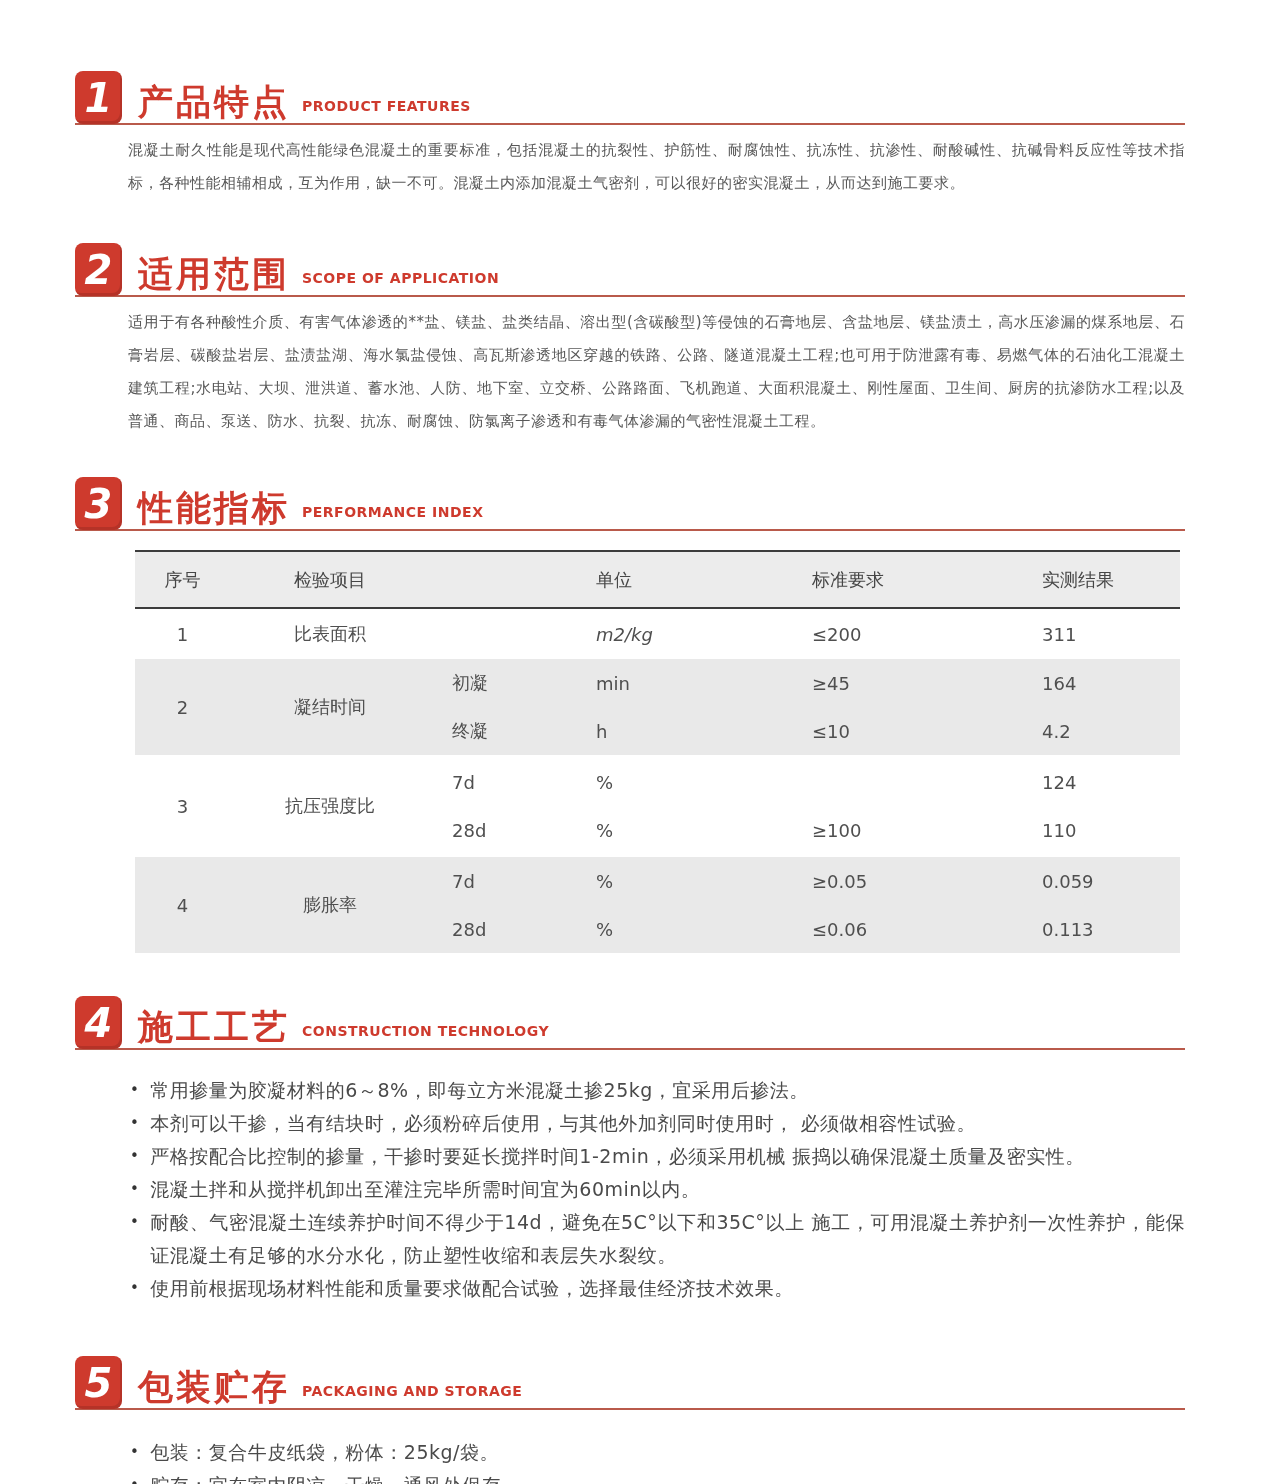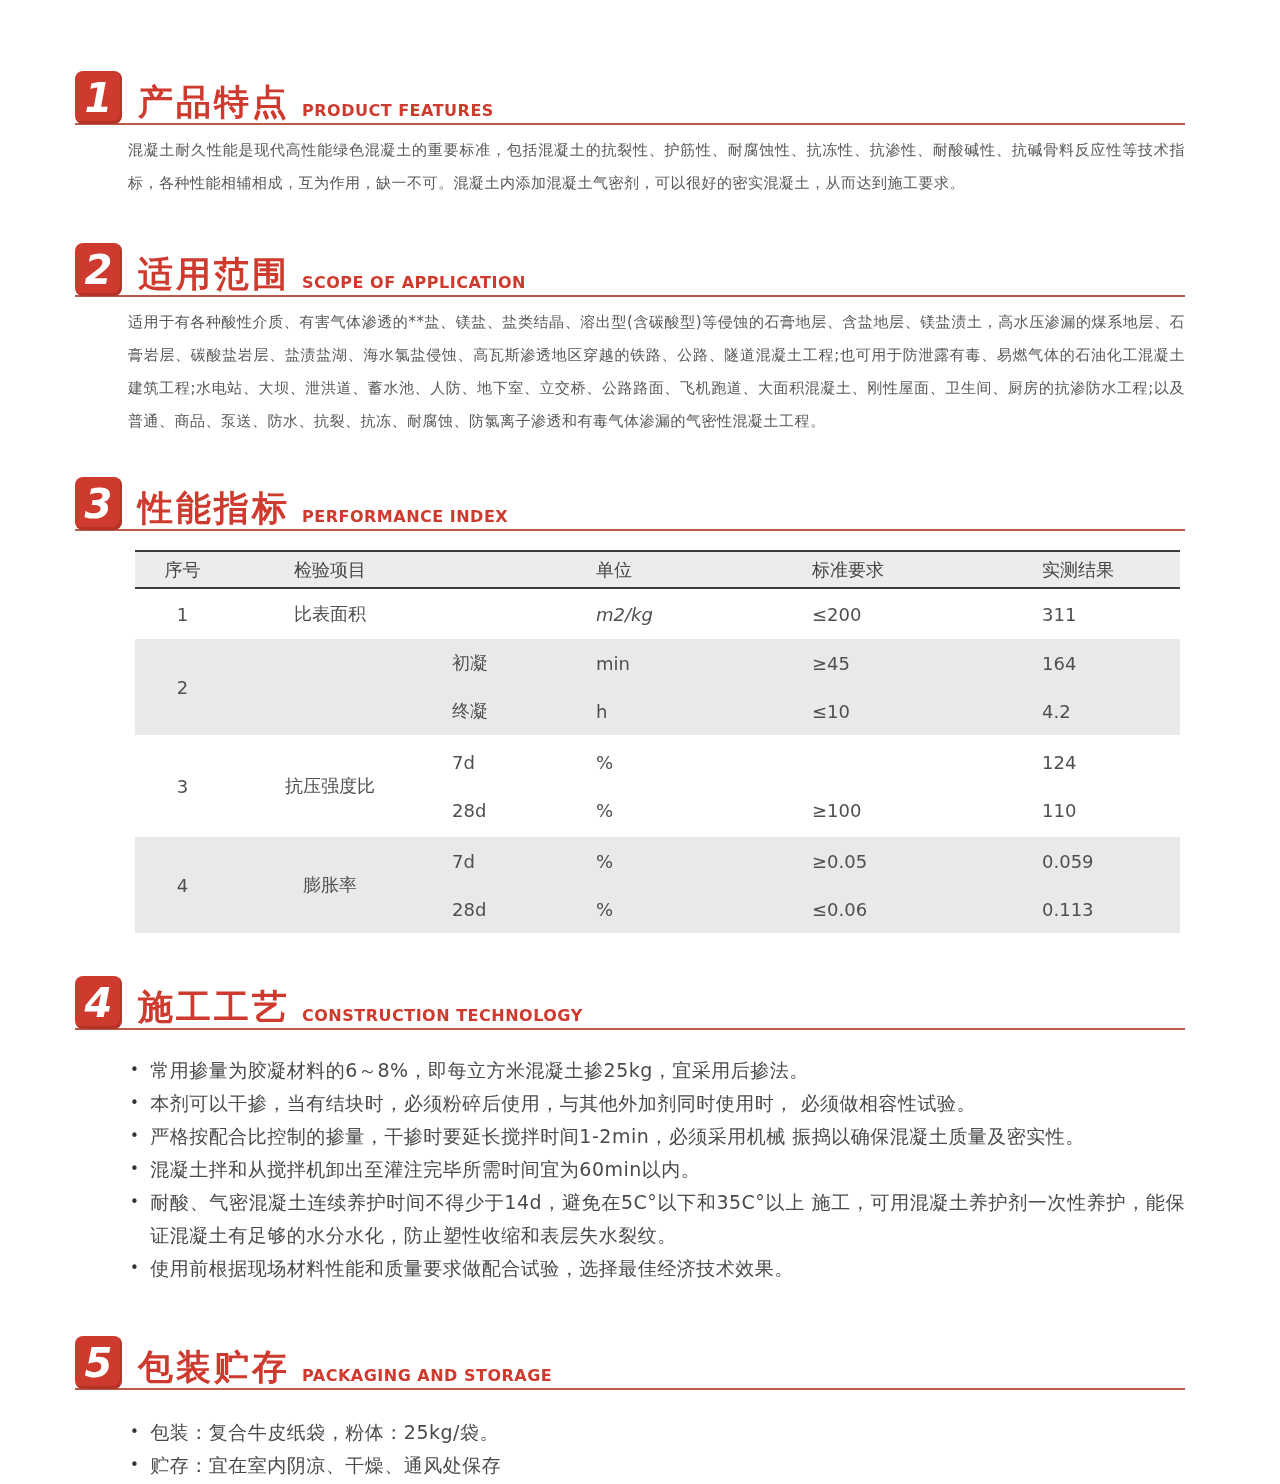--- a/index.html
+++ b/index.html
@@ -26,22 +26,22 @@
     color:#fff; font-size:40px; font-weight:bold; font-style:italic;
     box-shadow:inset -2px -3px 0 rgba(0,0,0,.12);
     margin-bottom:-1px;
   }
   .titles{ display:flex; align-items:flex-end; gap:12px; }
   .zh{
     font-size:35px; font-weight:700; letter-spacing:3px;
     color:var(--accent,#ce3a2d); line-height:1; padding-bottom:3px;margin-top:33px;
   }
   .en{
-    font-size:16px; font-weight:700; letter-spacing:.5px;
-    color:var(--accent,#ce3a2d); padding-bottom:4px; line-height:1;
+    font-size:14px; font-weight:700; letter-spacing:.5px;
+    color:var(--accent,#ce3a2d); padding-bottom:10px; line-height:1;
   }
 
   
   .para{
     margin:9px 0 0 53px;
     font-size:15px; line-height:33px; color:#585858;
     text-align:justify; letter-spacing:.5px;
   }
 
   
@@ -51,21 +51,21 @@
   .s4{ padding-top:24px; }
   .s5{ padding-top:32px; }
 
   
   .ptable{ margin:19px 0 0 60px; width:1045px; font-size:18px; color:#4f4f4f; }
   .t-head, .t-block{
     display:grid;
     grid-template-columns:95px 200px 150px 190px 240px 1fr;
   }
   .t-head{
-    height:39px;
+    height:59px;
     background:#ececec;
     border-top:2px solid #3c3c3c;
     border-bottom:2px solid #3c3c3c;
     color:#464646;
   }
   .t-block{ margin-top:3px; }
   .t-block.shade{ background:#e9e9e9; }
   .cell{ display:flex; align-items:center; }
   .cell.c0{ justify-content:center; }
   .cell.c1{ justify-content:center; }
@@ -142,20 +142,21 @@
         <div class="t-block" style="grid-template-rows: repeat(1, 44px);">
           <div class="cell c0" style="grid-area: 1 / 1 / span 1;">1</div>
           <div class="cell c1" style="grid-area: 1 / 2 / span 1;">比表面积</div>
           <div class="cell c2" style="grid-area: 1 / 3;"></div>
           <div class="cell c3" style="grid-area: 1 / 4; font-style: italic;">m2/kg</div>
           <div class="cell c4" style="grid-area: 1 / 5;">≤200</div>
           <div class="cell c5" style="grid-area: 1 / 6;">311</div>
         </div>
         <div class="t-block shade" style="grid-template-rows: repeat(2, 48px);">
           <div class="cell c0" style="grid-area: 1 / 1 / span 2;">2</div>
+          <div class="cell c1" style="grid-area: 1 / 2 / span 2;">凝结时间</div>
           <div class="cell c2" style="grid-area: 1 / 3;">初凝</div>
           <div class="cell c3" style="grid-area: 1 / 4;">min</div>
           <div class="cell c4" style="grid-area: 1 / 5;">≥45</div>
           <div class="cell c5" style="grid-area: 1 / 6;">164</div>
           <div class="cell c2" style="grid-area: 2 / 3;">终凝</div>
           <div class="cell c3" style="grid-area: 2 / 4;">h</div>
           <div class="cell c4" style="grid-area: 2 / 5;">≤10</div>
           <div class="cell c5" style="grid-area: 2 / 6;">4.2</div>
         </div>
         <div class="t-block" style="grid-template-rows: repeat(2, 48px);">

